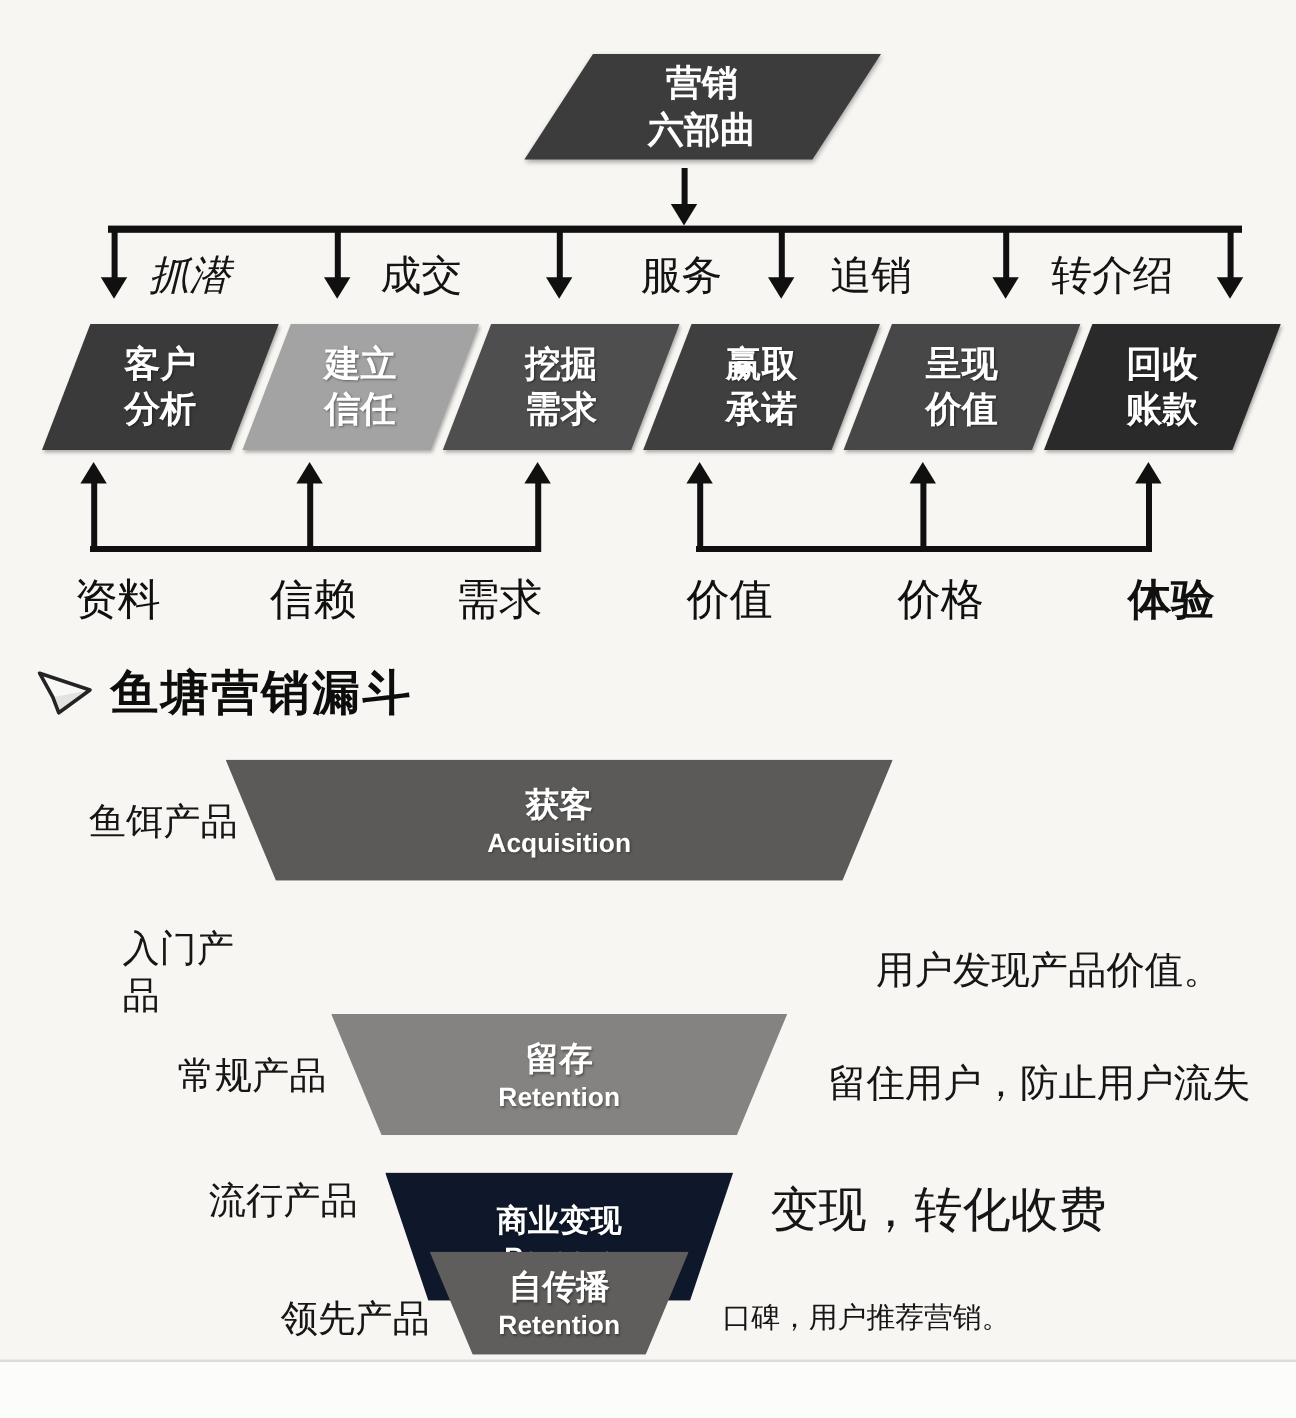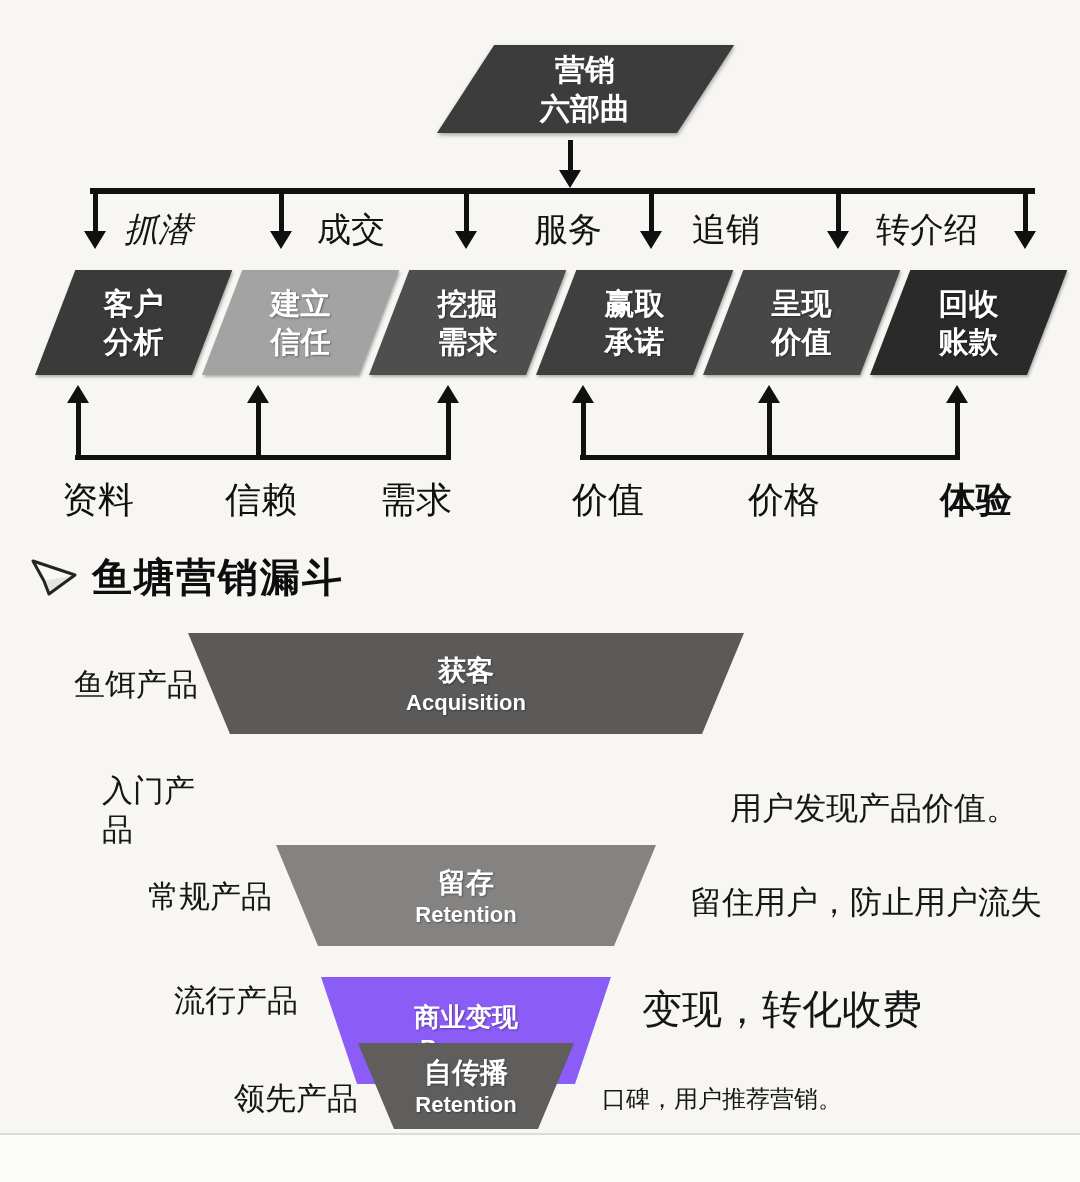--- a/index.html
+++ b/index.html
@@ -178,21 +178,21 @@
   </div>
 
   <div class="flevel" style="left: 188px; top: 633px; width: 556px; height: 101px; clip-path: polygon(0px 0px, 100% 0px, calc(100% - 42px) 100%, 42px 100%); background: rgb(91, 90, 88);">
     <span class="zh">获客</span>
     <span class="en">Acquisition</span>
   </div>
   <div class="flevel" style="left: 276px; top: 845px; width: 380px; height: 101px; clip-path: polygon(0px 0px, 100% 0px, calc(100% - 42px) 100%, 42px 100%); background: rgb(133, 131, 129);">
     <span class="zh">留存</span>
     <span class="en">Retention</span>
   </div>
-  <div class="flevel" style="left: 321px; top: 977px; width: 290px; height: 107px; clip-path: polygon(0px 0px, 100% 0px, calc(100% - 36px) 100%, 36px 100%); background: #8b5cf6;">
+  <div class="flevel" style="left: 321px; top: 977px; width: 290px; height: 107px; clip-path: polygon(0px 0px, 100% 0px, calc(100% - 36px) 100%, 36px 100%); background: #0f172a;">
     <span class="zh" style="font-size:26px;">商业变现</span>
     <span class="en">Revenue</span>
   </div>
   <div class="flevel" style="left: 358px; top: 1043px; width: 216px; height: 86px; clip-path: polygon(0px 0px, 100% 0px, calc(100% - 36px) 100%, 36px 100%); background: rgb(95, 94, 92);">
     <span class="zh">自传播</span>
     <span class="en">Retention</span>
   </div>
 
   <div class="side-label nowrap" style="left:38px;top:666px;">鱼饵产品</div>
   <div class="side-label" style="left:102px;top:772px;width:112px;">入门产品</div>

